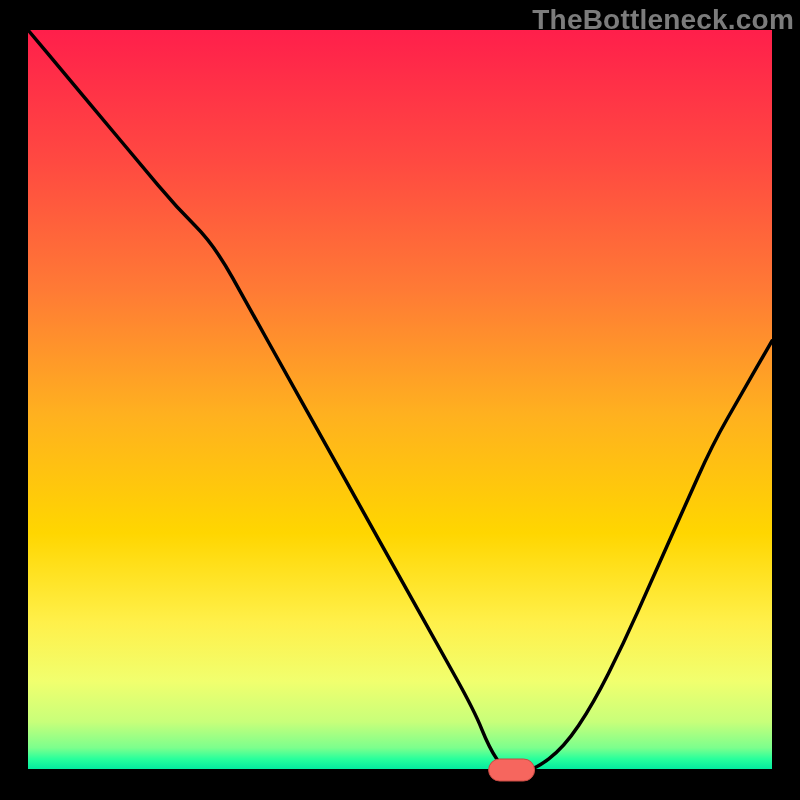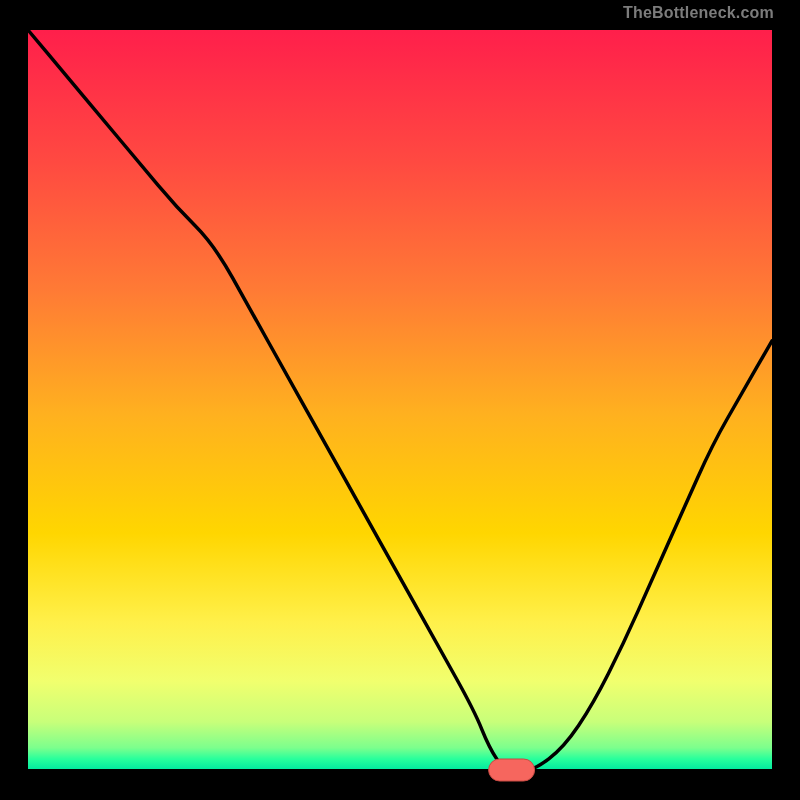--- a/index.html
+++ b/index.html
@@ -13,23 +13,23 @@
   }
   .frame {
     position: relative;
     width: 800px;
     height: 800px;
     background: #000;
   }
   .watermark {
     position: absolute;
     top: 4px;
-    right: 26px;
+    right: 6px;
     color: #7c7c7c;
-    font-size: 16px;
+    font-size: 28px;
     font-weight: 600;
     letter-spacing: 0.2px;
     z-index: 20;
   }
   svg.plot {
     position: absolute;
     left: 0;
     top: 0;
     z-index: 5;
   }

